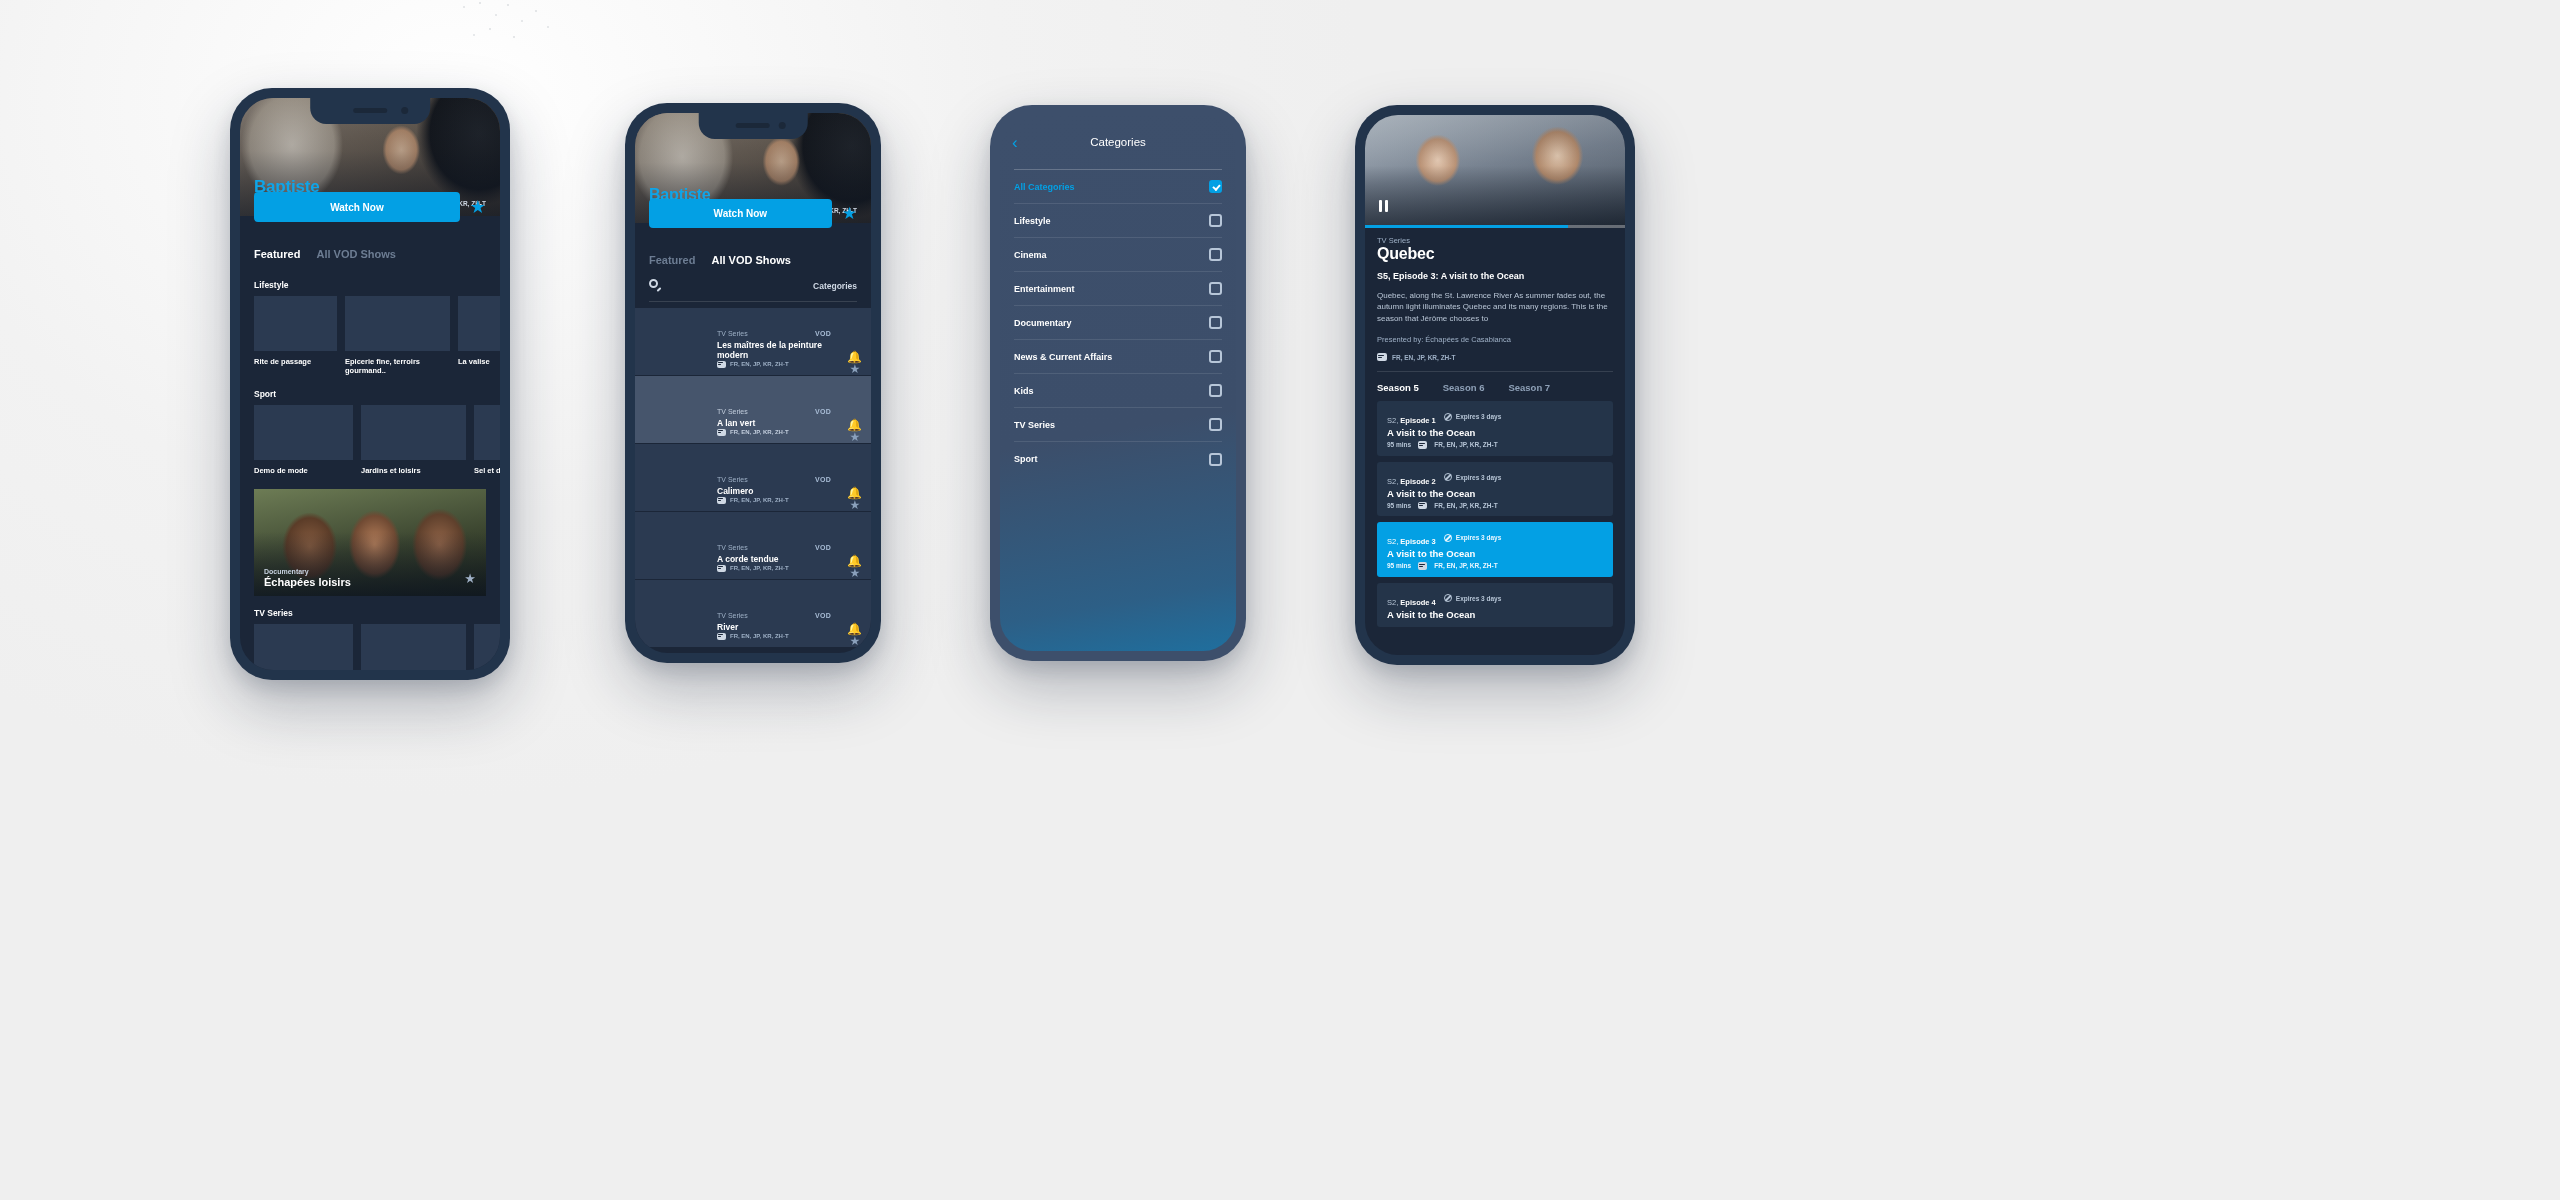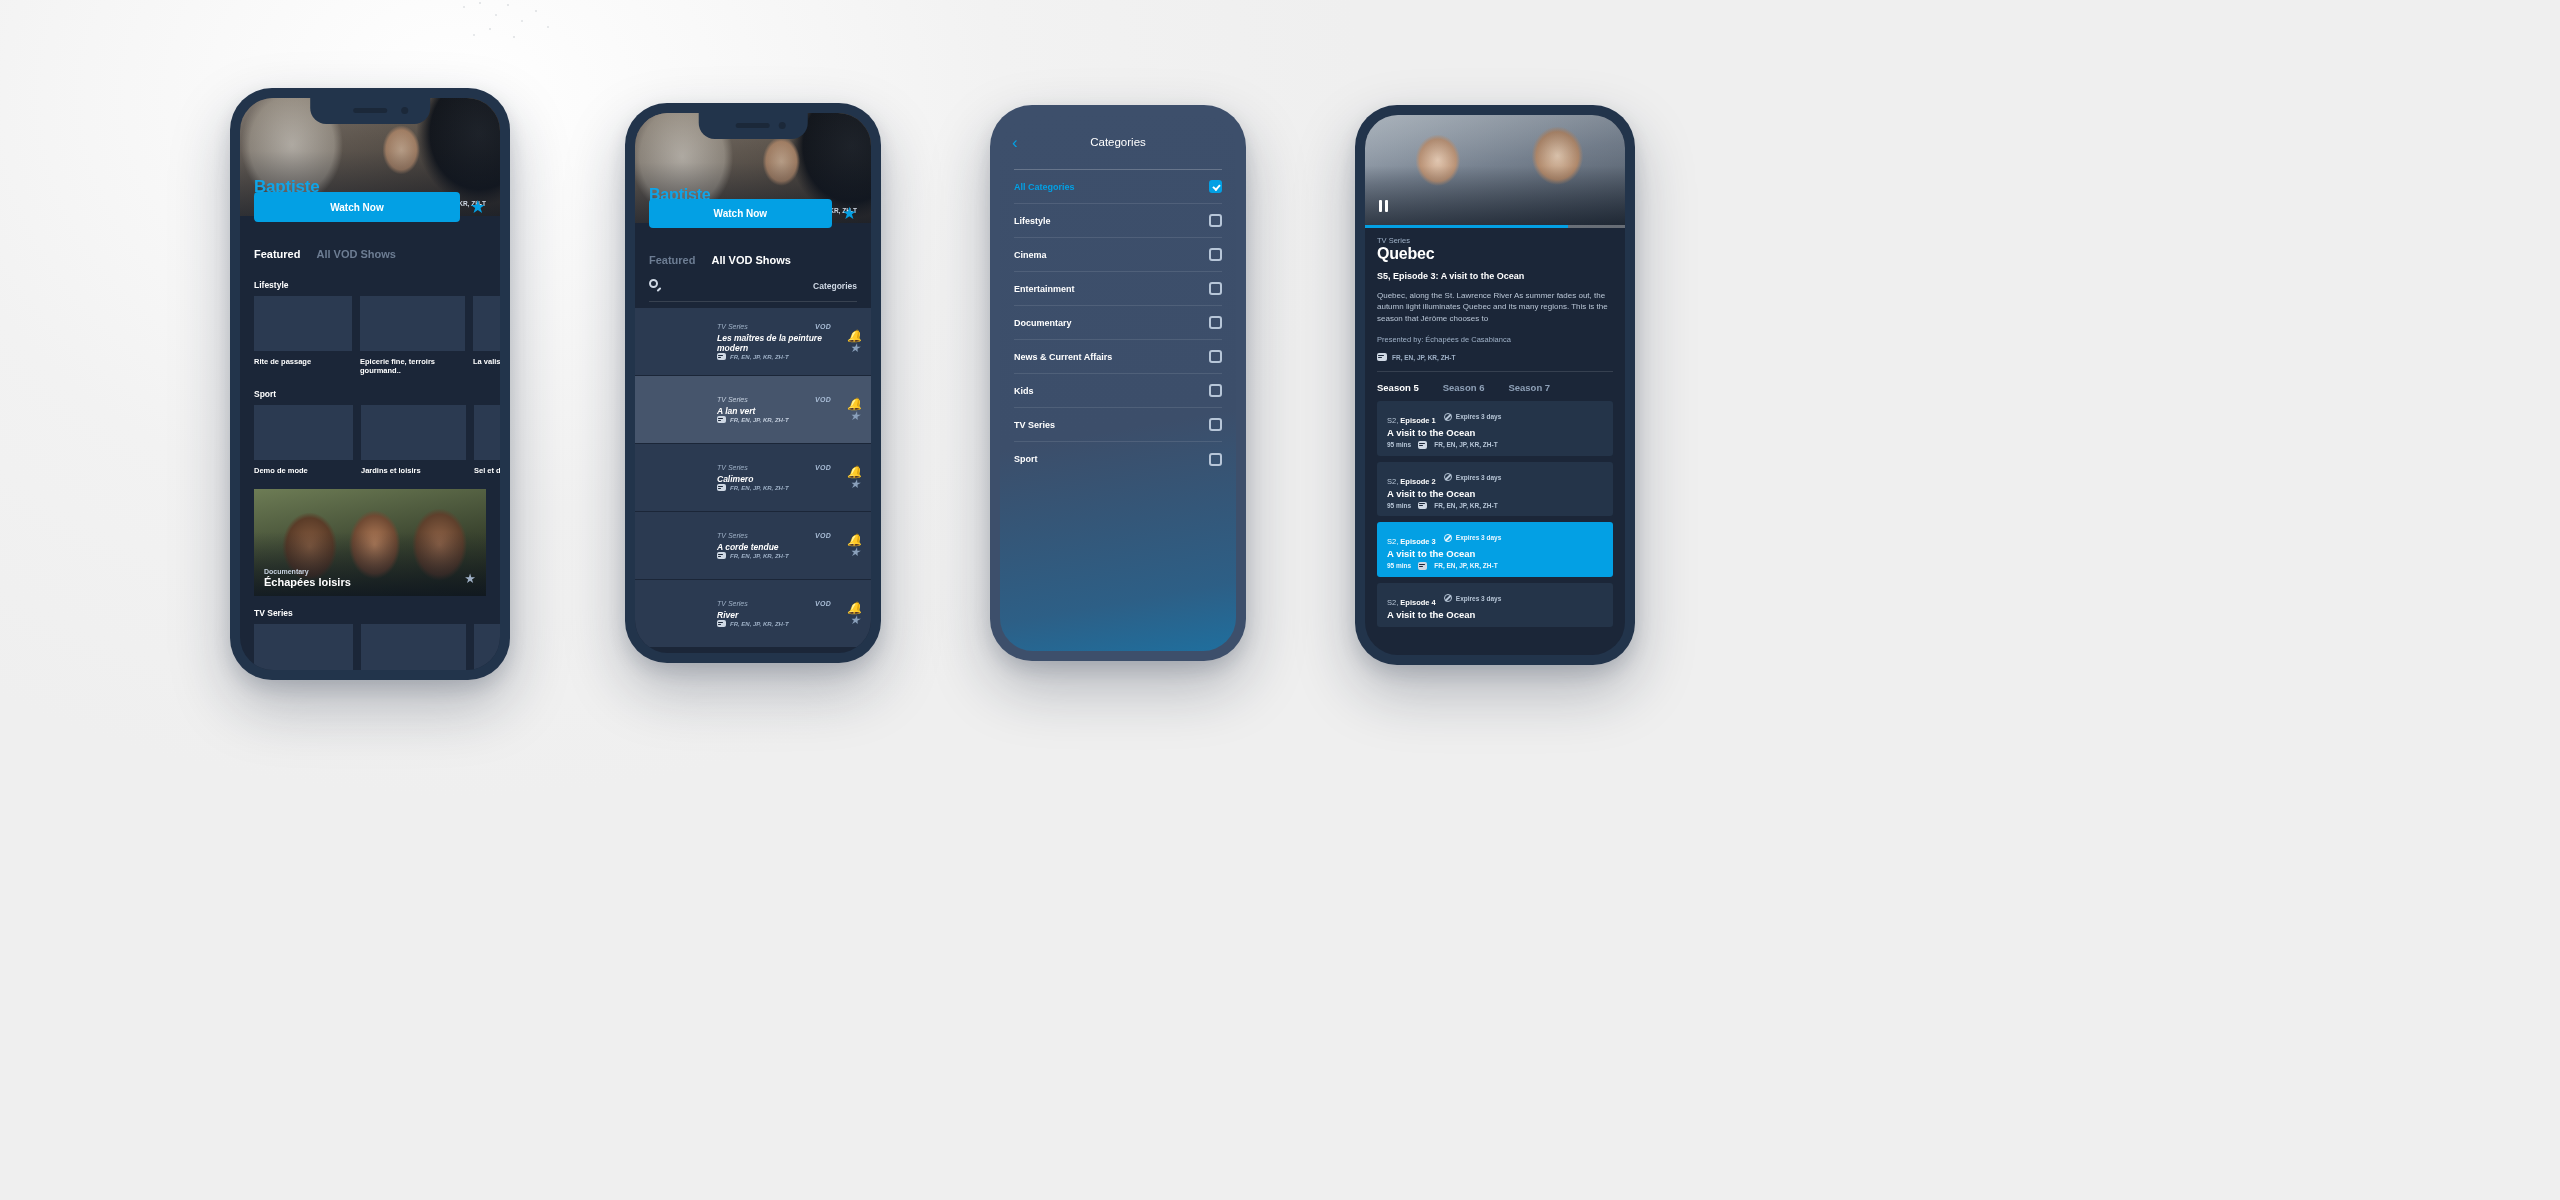--- a/index.html
+++ b/index.html
@@ -99,21 +99,21 @@
 
   
   .searchrow { display:flex; align-items:center; justify-content:space-between;
      padding:0 14px; }
   .mag { position:relative; display:inline-block; }
   .mag .ring { position:absolute; left:0; top:0; border:2px solid #cfd8e4; border-radius:50%; }
   .mag .hdl { position:absolute; background:#cfd8e4; transform:rotate(45deg); border-radius:2px; }
   .cats-link { color:#cfd8e4; font-weight:bold; cursor:pointer; }
 
   
-  .vodrow { display:flex; align-items:center;font-style:italic; }
+  .vodrow { display:flex; align-items:flex-end; }
   .vodrow .vthumb { flex:0 0 auto; background:#2b3a51; overflow:hidden; position:relative; }
   .vodrow .vbody { flex:1; position:relative; padding:7px 8px 7px 10px; display:flex; flex-direction:column; }
   .vodrow .vkick { color:#9eb0c6; font-weight:normal; }
   .vodrow .vttl { color:#fff; font-weight:bold; line-height:1.2; margin-top:3px; }
   .vodrow .vlang { display:flex; align-items:center; gap:4px; color:#9eb0c6; font-weight:bold; margin-top:auto; }
   .vodrow .vod-badge { position:absolute; right:8px; top:7px; color:#a9bdd6; font-weight:bold; letter-spacing:.3px; }
   .vodrow .vactions { flex:0 0 auto; display:flex; flex-direction:column; align-items:center;
      justify-content:space-around; }
   .vactions .ic { color:#8aa0bb; line-height:1; cursor:pointer; }
 
@@ -285,21 +285,21 @@
         <span class="star-big" style="font-size:18px;">★</span>
       </div>
 
       <div class="tabs" style="margin-top:32px;">
         <div class="tab active" style="font-size:11px;">Featured</div>
         <div class="tab" style="font-size:11px;">All VOD Shows</div>
       </div>
 
       <div class="sec-title" style="font-size:8.5px;margin-top:20px;">Lifestyle</div>
       <div class="cardrow" style="margin-top:6px;">
-        <div class="card" style="width:98px;">
+        <div class="card" style="width:83px;">
           <div class="thumb img-woman" style="height:55px;"></div>
           <div class="cap" style="font-size:7.5px;">Rite de passage</div>
         </div>
         <div class="card" style="width:105px;">
           <div class="thumb img-car" style="height:55px;"></div>
           <div class="cap" style="font-size:7.5px;">Epicerie fine, terroirs gourmand..</div>
         </div>
         <div class="card" style="width:56px;">
           <div class="thumb img-interior" style="height:55px;"></div>
           <div class="cap" style="font-size:7.5px;">La valise</div>

